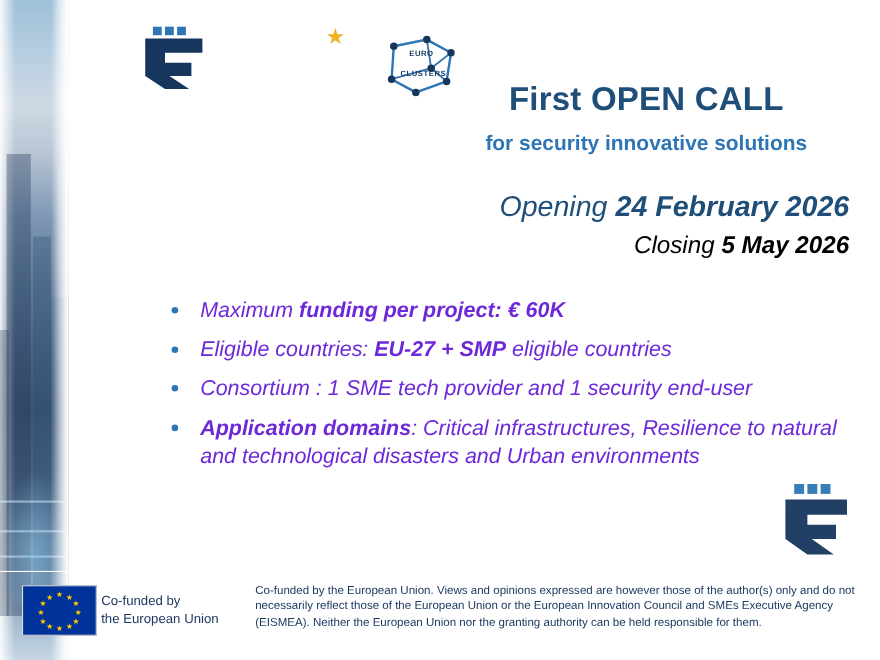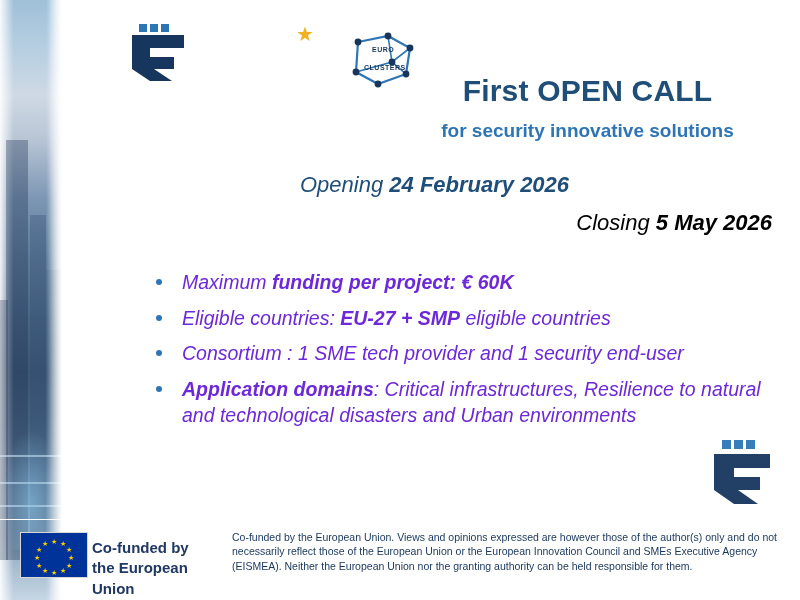--- a/index.html
+++ b/index.html
@@ -131,21 +131,22 @@
     text-align: center;
     font-size: 19px;
     font-weight: bold;
     color: #2e75b6;
   }
   .opening {
     position: absolute;
     left: 300px;
     top: 172px;
     width: 472px;
-    font-size: 22px;
+    text-align: right;
+    font-size: 26px;
     font-style: italic;
     color: #1f4e79;
   }
   .closing {
     position: absolute;
     left: 300px;
     top: 210px;
     width: 472px;
     text-align: right;
     font-size: 22px;
@@ -205,22 +206,22 @@
   .eu-star {
     position: absolute;
     color: #ffcc00;
     font-size: 7px;
     line-height: 7px;
   }
   .eu-text {
     position: absolute;
     left: 92px;
     top: 538px;
-    font-size: 15px;
-    font-weight: bold;
+    font-size: 12px;
+    font-weight: normal;
     color: #1f3864;
     line-height: 1.35;
     width: 130px;
   }
   .disclaimer {
     position: absolute;
     left: 232px;
     top: 530px;
     width: 556px;
     font-size: 10.5px;

